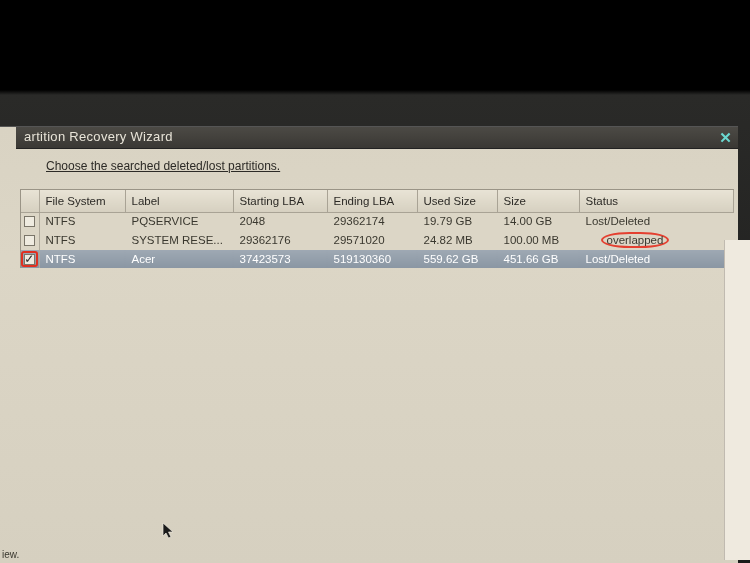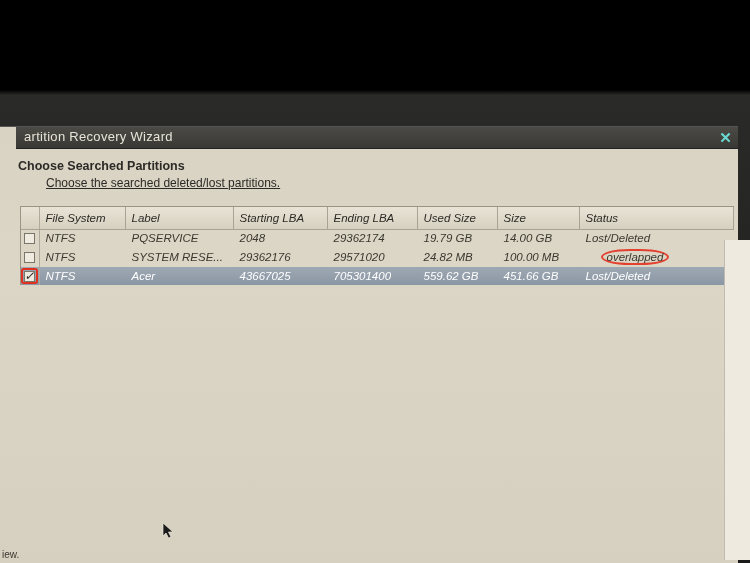--- a/index.html
+++ b/index.html
@@ -64,21 +64,20 @@
     padding: 0 2px 8px 2px;
     color: #2C2A26;
     line-height: 1.35;
   }
   .instructions div:last-child { margin-bottom: 6px; }
   .table-wrap {
     margin: 2px 4px 0 4px;
     border-top: 1px solid #9A9486;
     border-left: 1px solid #9A9486;
     background: #DAD4C4;
-    font-style: italic;
   }
   table {
     border-collapse: collapse;
     width: 100%;
     font-size: 11.5px;
   }
   th {
     background: linear-gradient(180deg, #E8E3D5 0%, #D6D0C0 100%);
     border-right: 1px solid #A9A395;
     border-bottom: 1px solid #A9A395;
@@ -171,21 +170,20 @@
 <div class="outer-dark"></div>
 
 <div class="window">
 
   <div class="titlebar">
     <span>artition Recovery Wizard</span>
     <span class="close-x">✕</span>
   </div>
 
   <div class="header">
-    <div class="header-title">Choose Searched Partitions</div>
     <div class="header-sub">Choose the searched deleted/lost partitions.</div>
   </div>
 
 
   <div class="table-wrap">
     <table>
       <thead>
         <tr>
           <th class="cb-outer-col"></th>
           <th style="width:86px">File System</th>
@@ -215,22 +213,22 @@
             <td>29362176</td>
             <td>29571020</td>
             <td>24.82 MB</td>
             <td>100.00 MB</td>
             <td><span class="status-overlapped">overlapped</span></td>
           </tr>
           <tr class="row-sel">
             <td class="cb-cell"><span class="highlight-checked"><span class="chk checked"></span></span></td>
             <td>NTFS</td>
             <td>Acer</td>
-            <td>43667025</td>
-            <td>705301400</td>
+            <td>37423573</td>
+            <td>519130360</td>
             <td>559.62 GB</td>
             <td>451.66 GB</td>
             <td>Lost/Deleted</td>
           </tr>
         </tbody>
     </table>
   </div>
 
   <div class="cursor-arrow">
     <svg width="14" height="18" viewBox="0 0 14 18">

